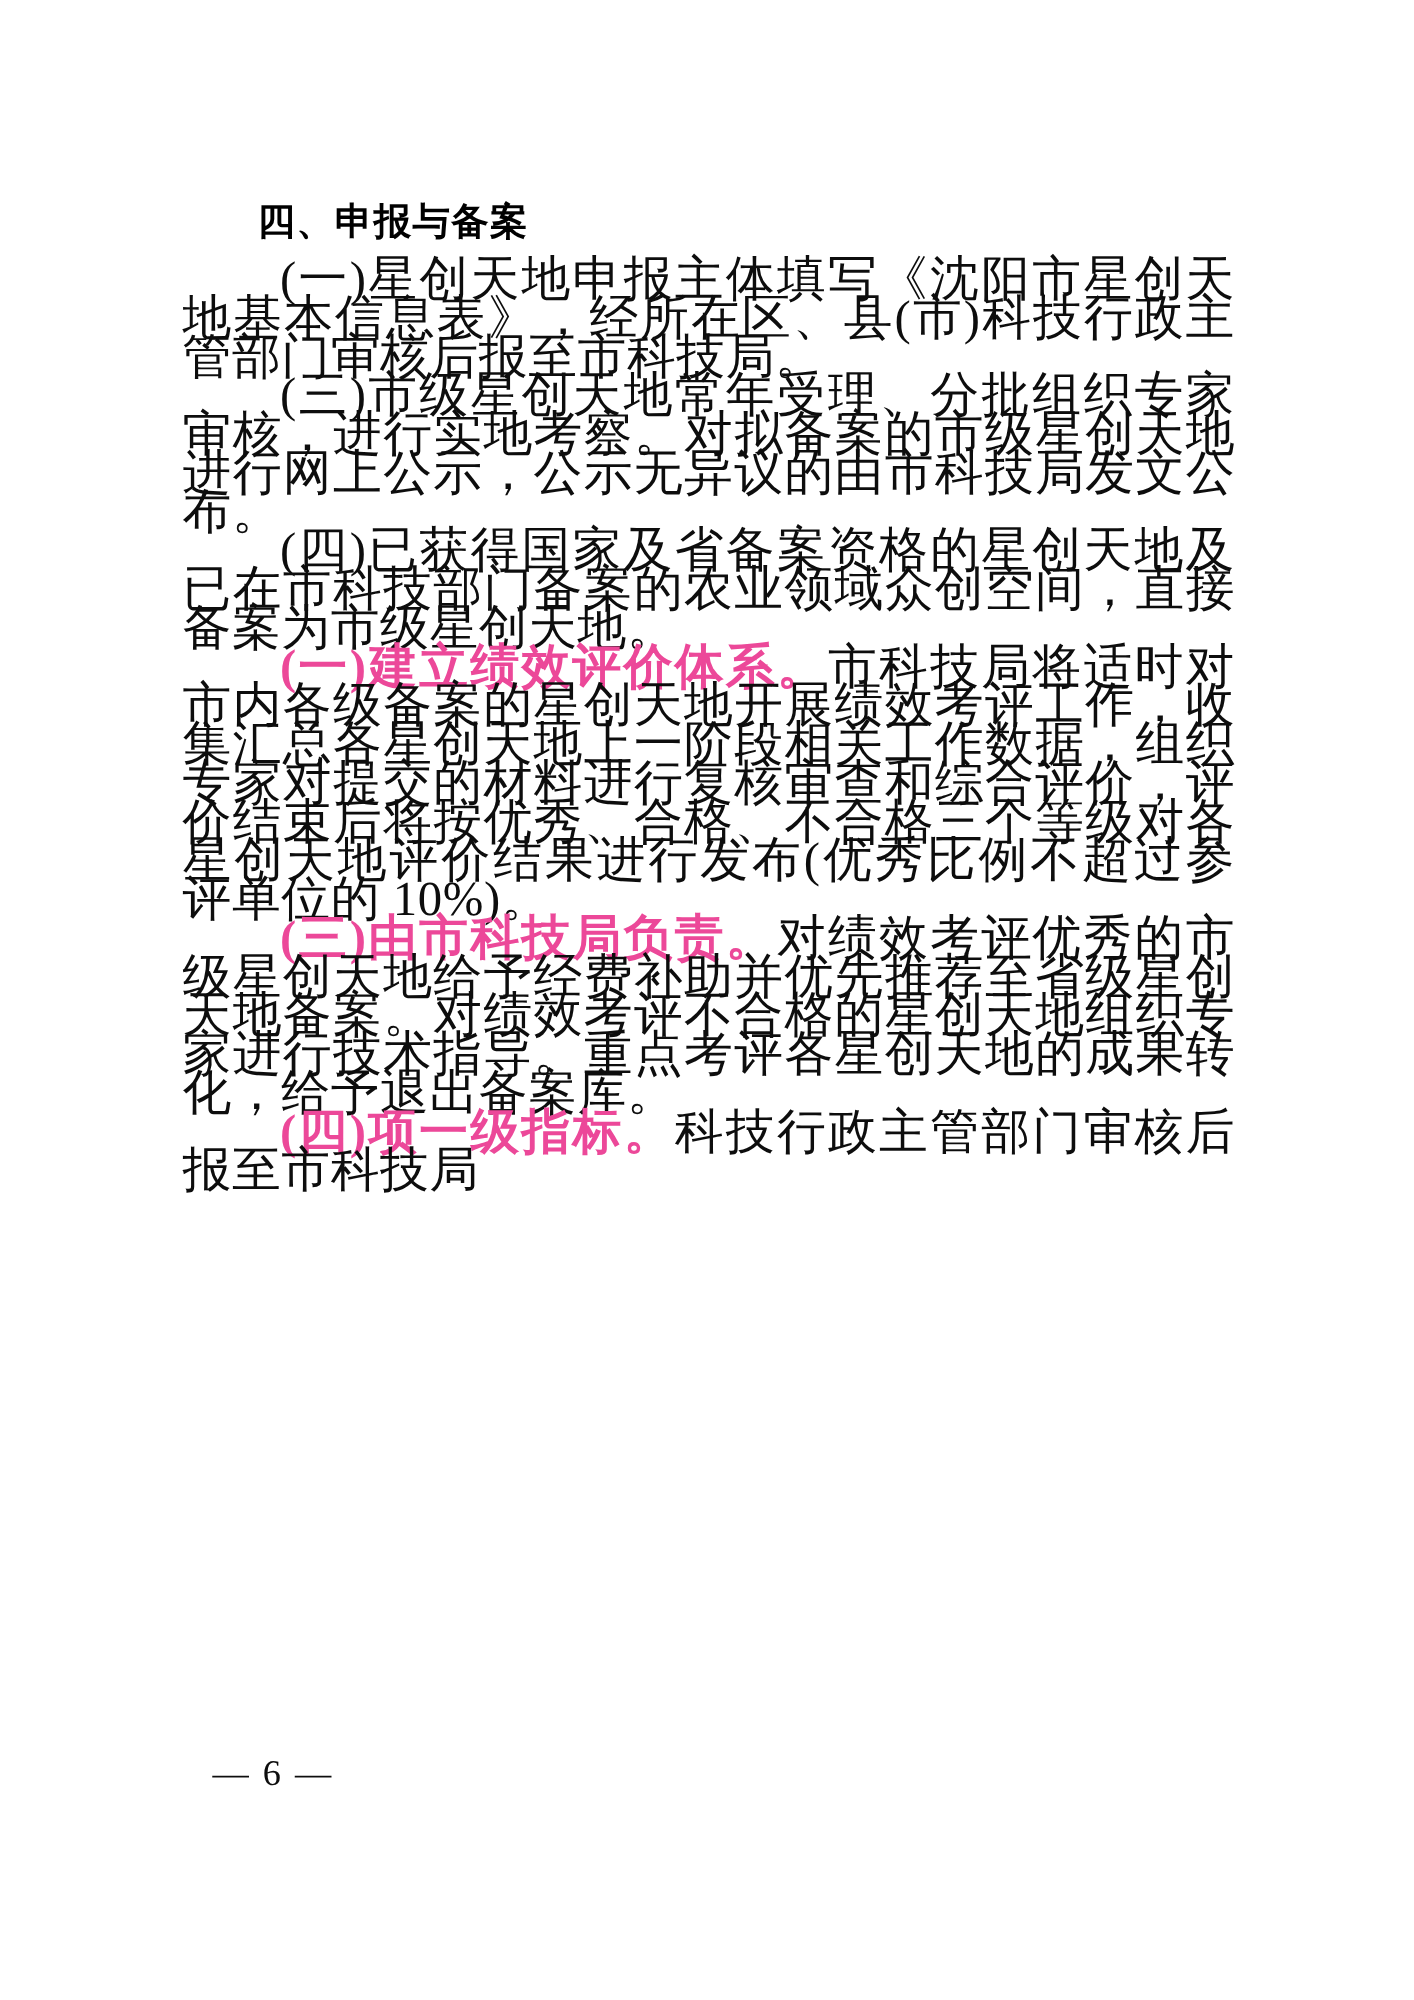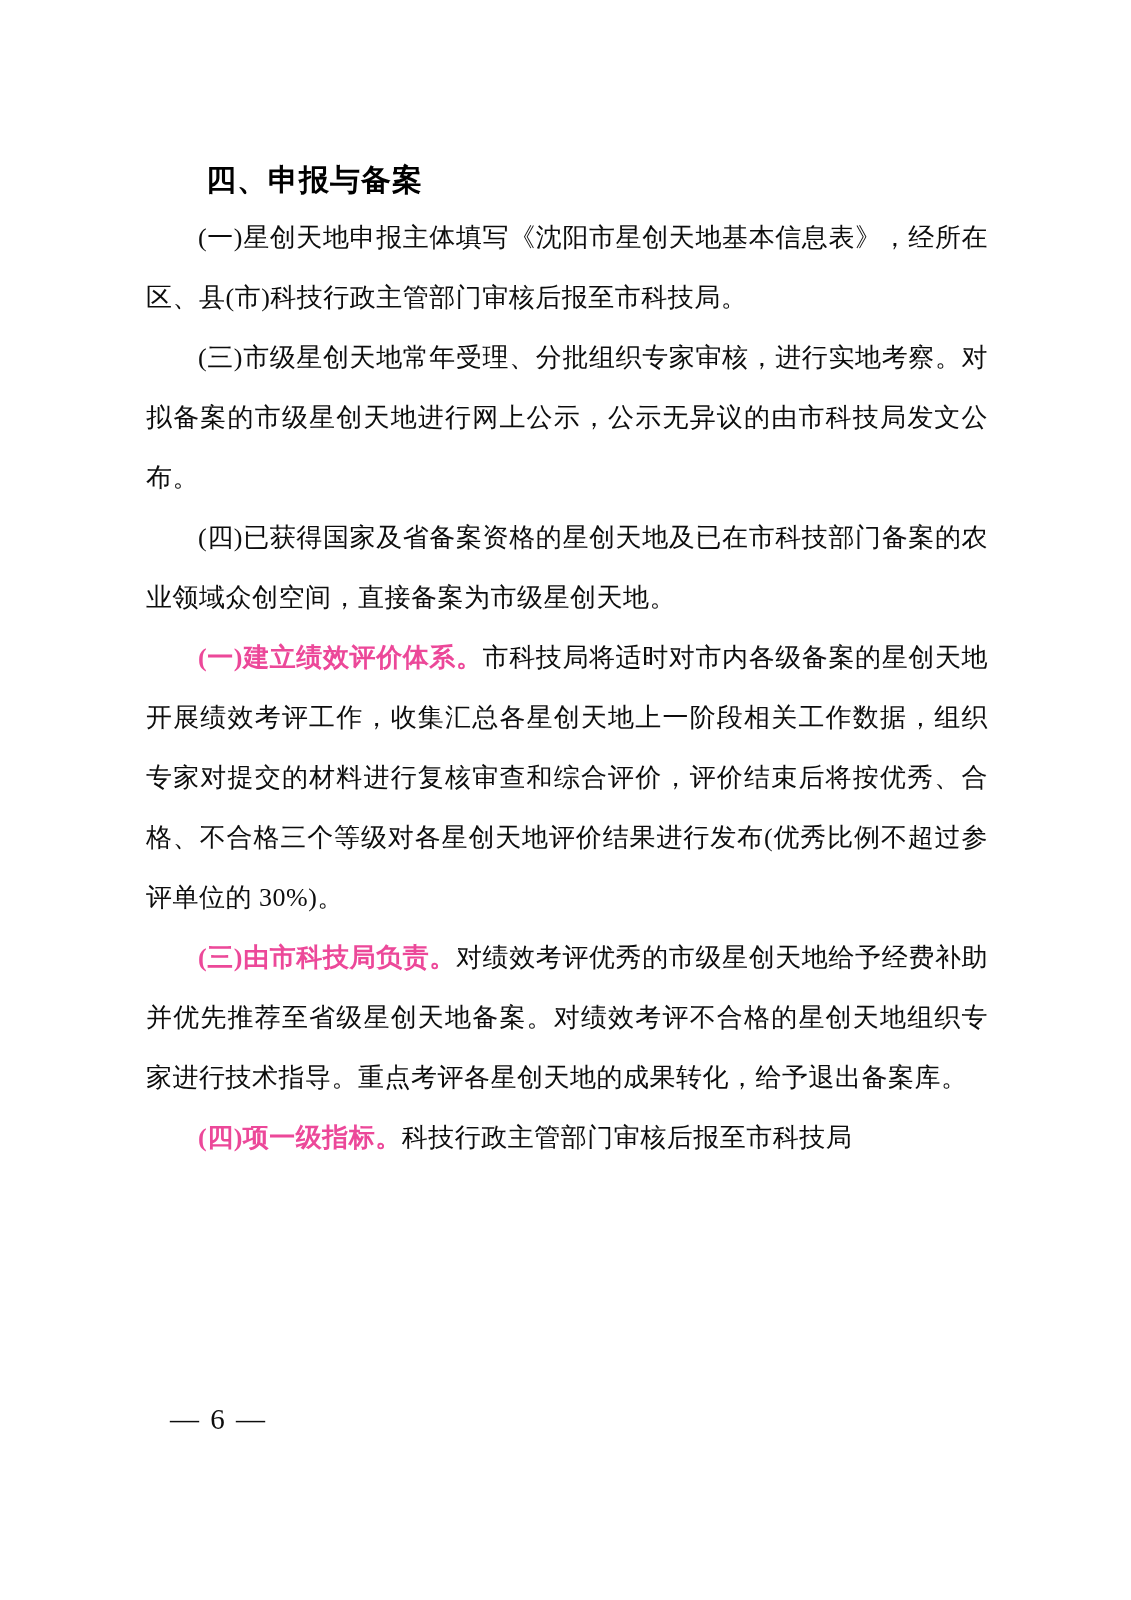--- a/index.html
+++ b/index.html
@@ -13,32 +13,32 @@
     font-family: "Liberation Serif", "DejaVu Serif", serif;
   }
   .content {
     position: absolute;
     left: 146px;
     top: 153px;
     width: 842px;
   }
   .heading {
     margin: 0;
-    font-family: Liberation Sans, sans-serif;
+    font-family: Liberation Mono, monospace;
     font-weight: 700;
     font-size: 30px;
     line-height: 54.7px;
     text-indent: 2em;
     color: #000000;
     letter-spacing: 1px;
   }
   .para {
     margin: 0;
-    font-size: 26px;
-    line-height: 60px;
+    font-size: 39px;
+    line-height: 31px;
     text-align: justify;
     text-justify: inter-character;
     text-indent: 2em;
     letter-spacing: 0.5px;
     color: #0d0d0d;
   }
   .para .lead {
     font-weight: 700;
     color: #ec4899;
   }
@@ -60,21 +60,21 @@
     <h2 class="heading">四、申报与备案</h2>
 
     <p class="para"><span class="lead"></span><span>(一)星创天地申报主体填写《沈阳市星创天地基本信息表》，经所在区、县(市)科技行政主管部门审核后报至市科技局。</span></p>
 
 
     <p class="para"><span class="lead"></span><span>(三)市级星创天地常年受理、分批组织专家审核，进行实地考察。对拟备案的市级星创天地进行网上公示，公示无异议的由市科技局发文公布。</span></p>
 
     <p class="para"><span class="lead"></span><span>(四)已获得国家及省备案资格的星创天地及已在市科技部门备案的农业领域众创空间，直接备案为市级星创天地。</span></p>
 
 
-    <p class="para"><span class="lead">(一)建立绩效评价体系。</span><span>市科技局将适时对市内各级备案的星创天地开展绩效考评工作，收集汇总各星创天地上一阶段相关工作数据，组织专家对提交的材料进行复核审查和综合评价，评价结束后将按优秀、合格、不合格三个等级对各星创天地评价结果进行发布(优秀比例不超过参评单位的 30%)。</span></p>
+    <p class="para"><span class="lead">(一)建立绩效评价体系。</span><span>市科技局将适时对市内各级备案的星创天地开展绩效考评工作，收集汇总各星创天地上一阶段相关工作数据，组织专家对提交的材料进行复核审查和综合评价，评价结束后将按优秀、合格、不合格三个等级对各星创天地评价结果进行发布(优秀比例不超过参评单位的 10%)。</span></p>
 
 
     <p class="para"><span class="lead">(三)由市科技局负责。</span><span>对绩效考评优秀的市级星创天地给予经费补助并优先推荐至省级星创天地备案。对绩效考评不合格的星创天地组织专家进行技术指导。重点考评各星创天地的成果转化，给予退出备案库。</span></p>
 
     <p class="para"><span class="lead">(四)项一级指标。</span><span>科技行政主管部门审核后报至市科技局</span></p>
 
   </main>
 
   <div class="footer">
     <span>— 6 —</span>

